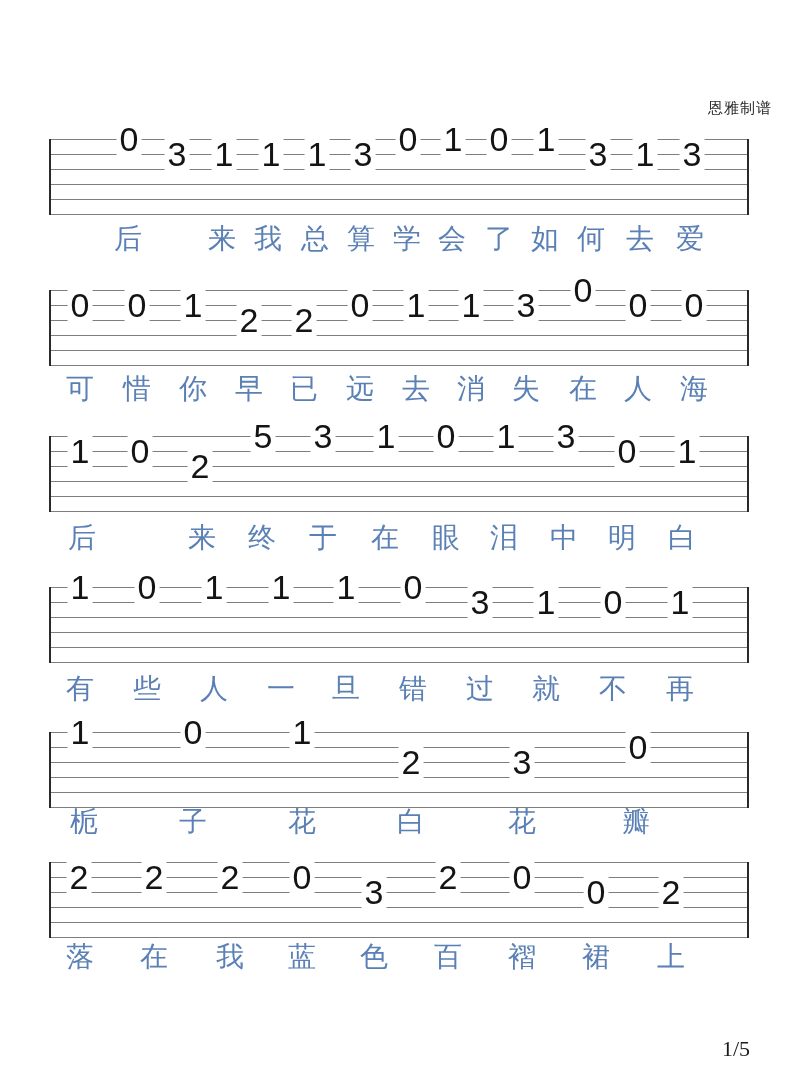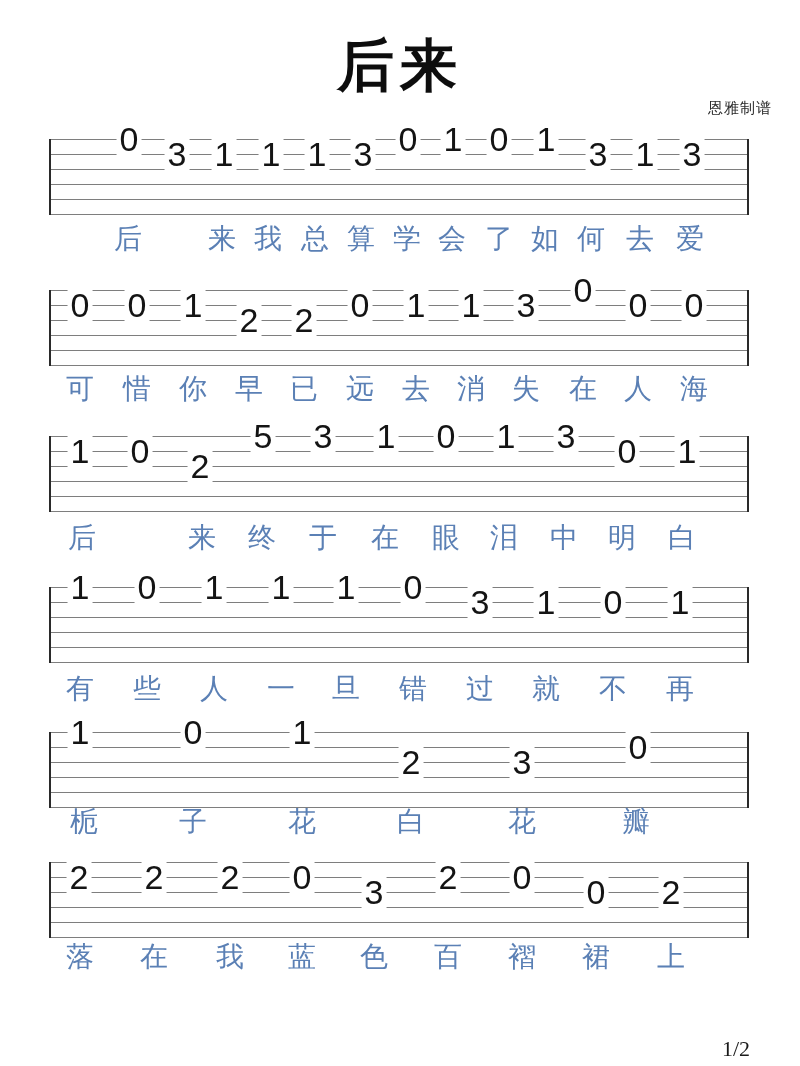--- a/index.html
+++ b/index.html
@@ -66,23 +66,22 @@
     font-size:28px;
     line-height:1;
     color:#5b80b5;
     font-family:"Liberation Sans",sans-serif;
   }
 </style>
 </head>
 <body>
 
 <div id="sheet">
-  <h1 class="title">后来</h1>
   <div class="credit">恩雅制谱</div>
-  <div class="pageno">1/2</div>
+  <div class="pageno">1/5</div>
 <div class="staff" style="left: 50px; top: 139px; width: 698px; height: 76px;">
       <div class="staff-line" style="top: 0px;"></div>
       <div class="staff-line" style="top: 15px;"></div>
       <div class="staff-line" style="top: 30px;"></div>
       <div class="staff-line" style="top: 45px;"></div>
       <div class="staff-line" style="top: 60px;"></div>
       <div class="staff-line" style="top: 75px;"></div>
       <div class="barline left" style="height: 76px;"></div>
       <div class="barline right" style="height: 76px;"></div>
       <span class="note" style="left: 79px; top: 0px;">0</span>

